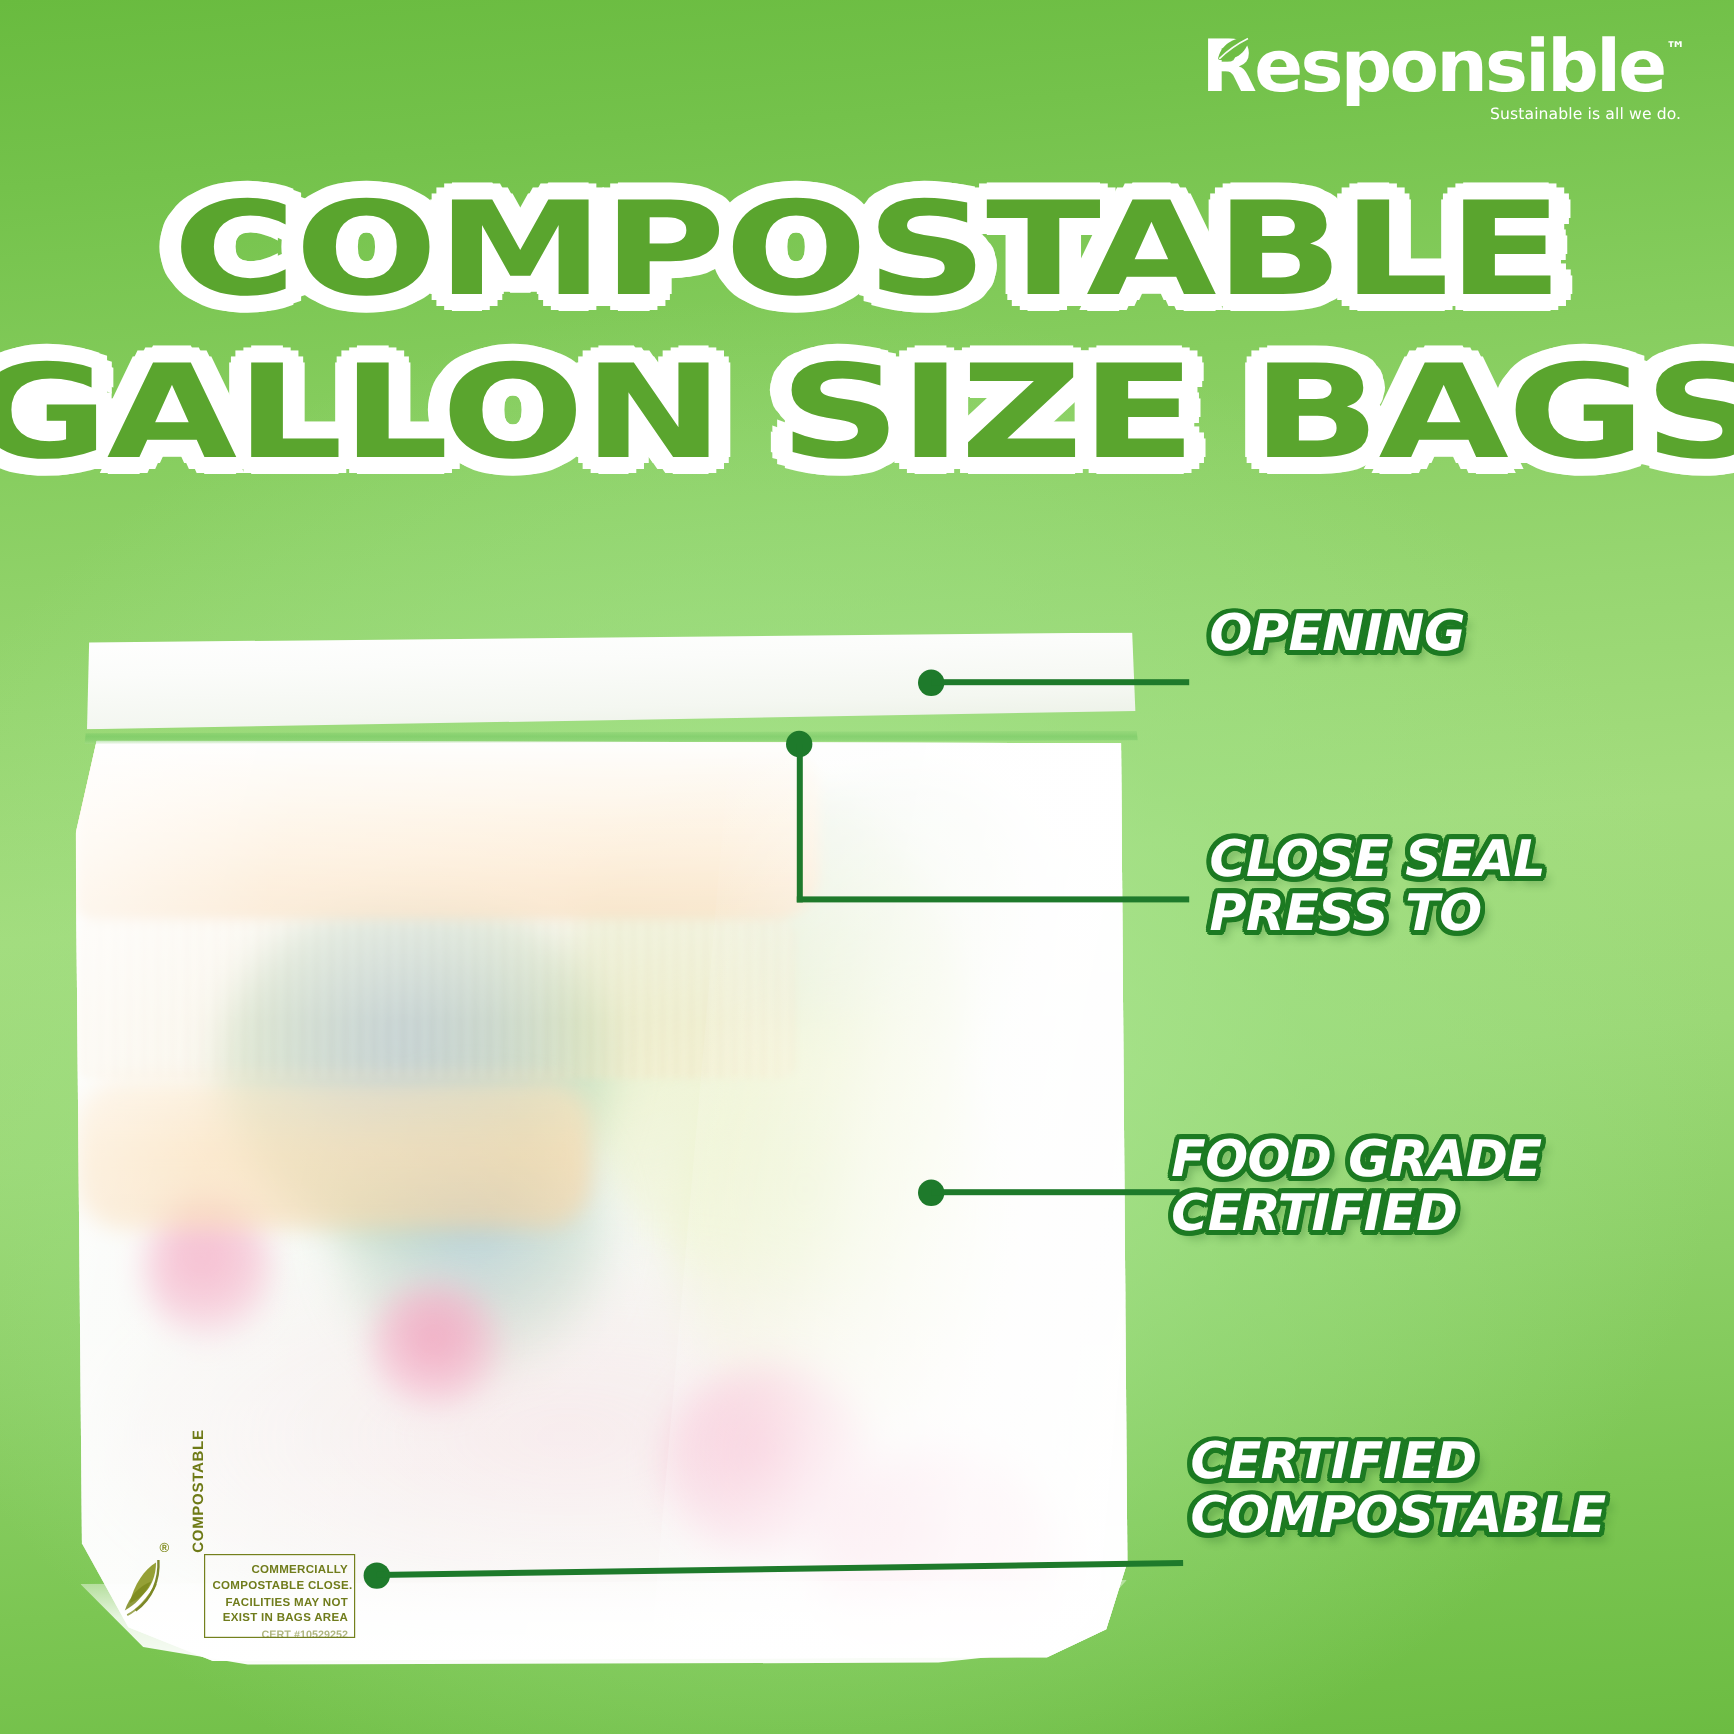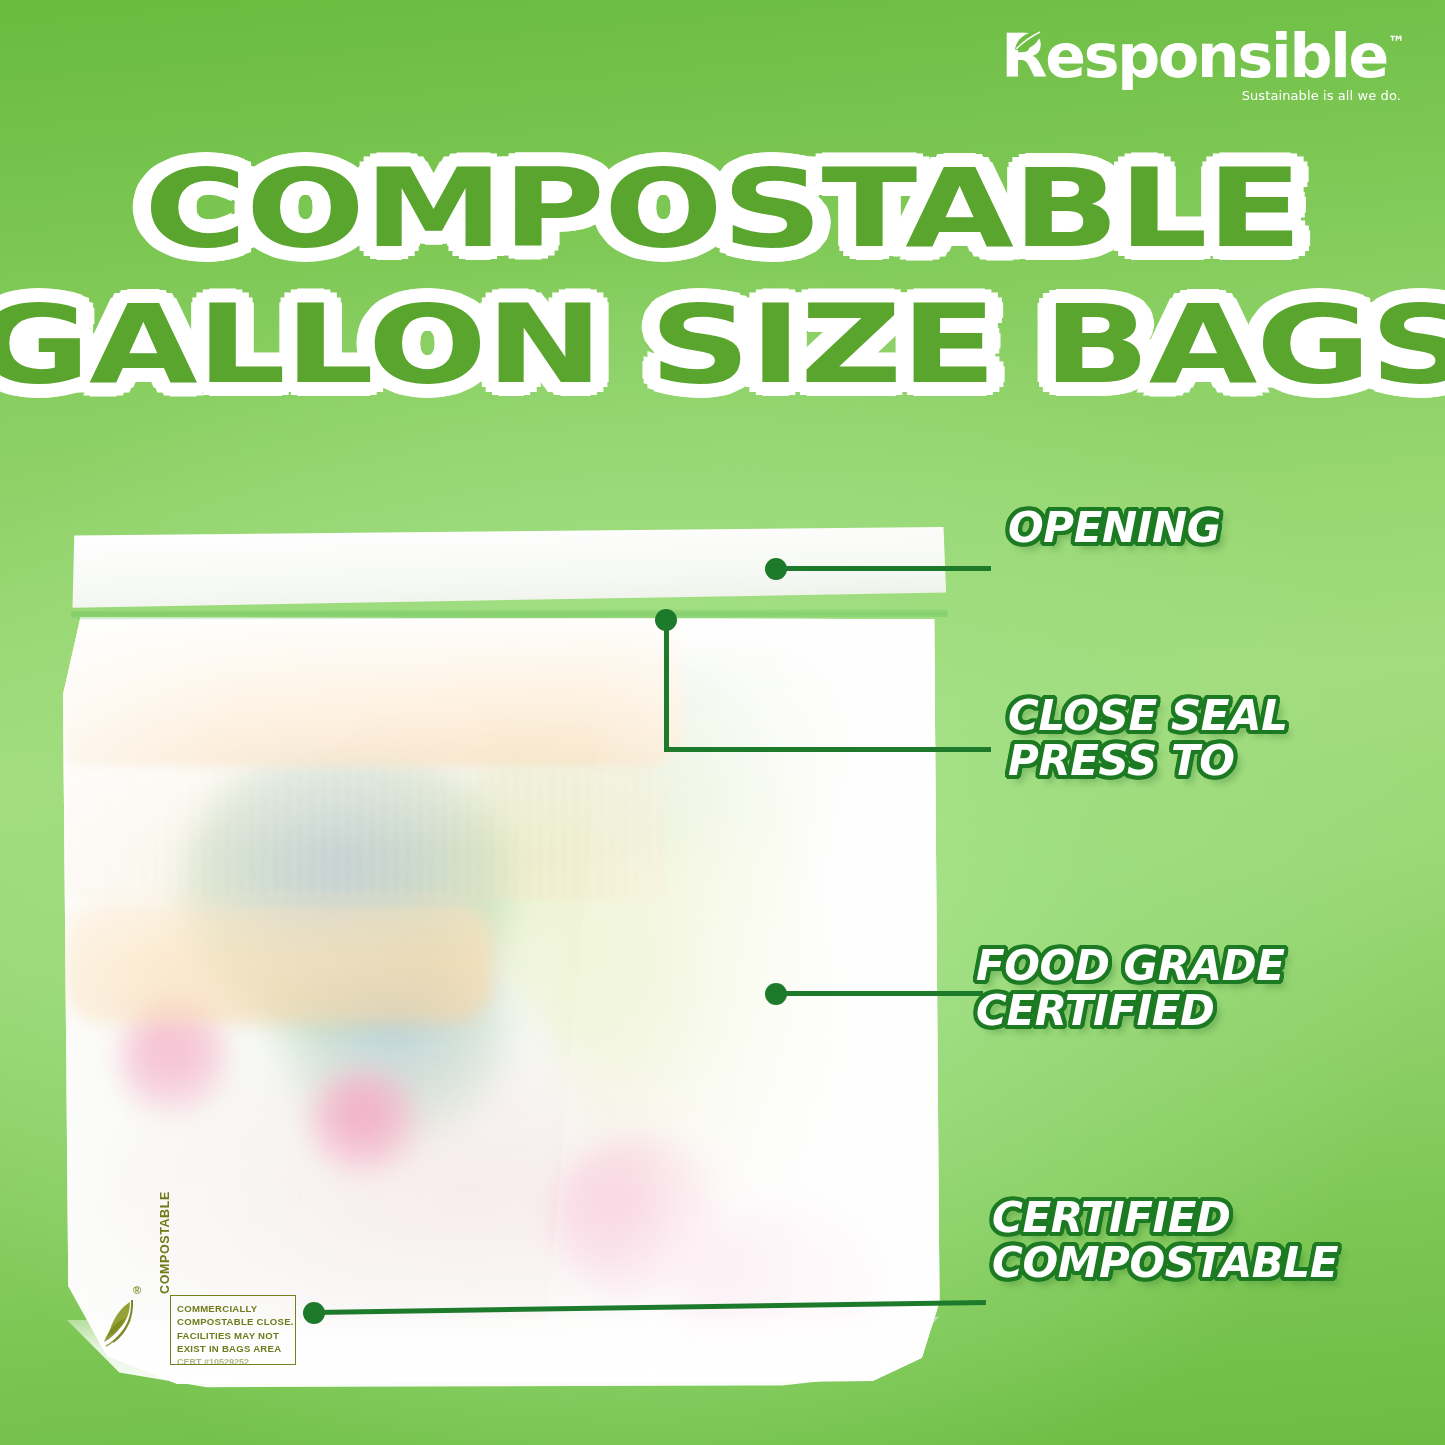--- a/index.html
+++ b/index.html
@@ -264,21 +264,21 @@
     border:1.6px solid #6f7c14;
     padding:6px 5px 3px 6px;
     color:#6b7713;
     font-family:"Liberation Sans", sans-serif;
     font-weight:bold;
     font-size:9.6px;
     line-height:1.40;
     letter-spacing:0.25px;
     opacity:0.96;
   }
-  #cert-box div{ white-space:nowrap; }
+  #cert-box div{ white-space:nowrap;text-align:right; }
   #cert-line-5{ opacity:0.55; font-size:9px; letter-spacing:0px; }
 
   
   .callout-text{
     position:absolute;
     font-family:"DejaVu Sans", sans-serif;
     font-weight:bold;
     font-style:italic;
     font-size:42px;
     line-height:1.06;

